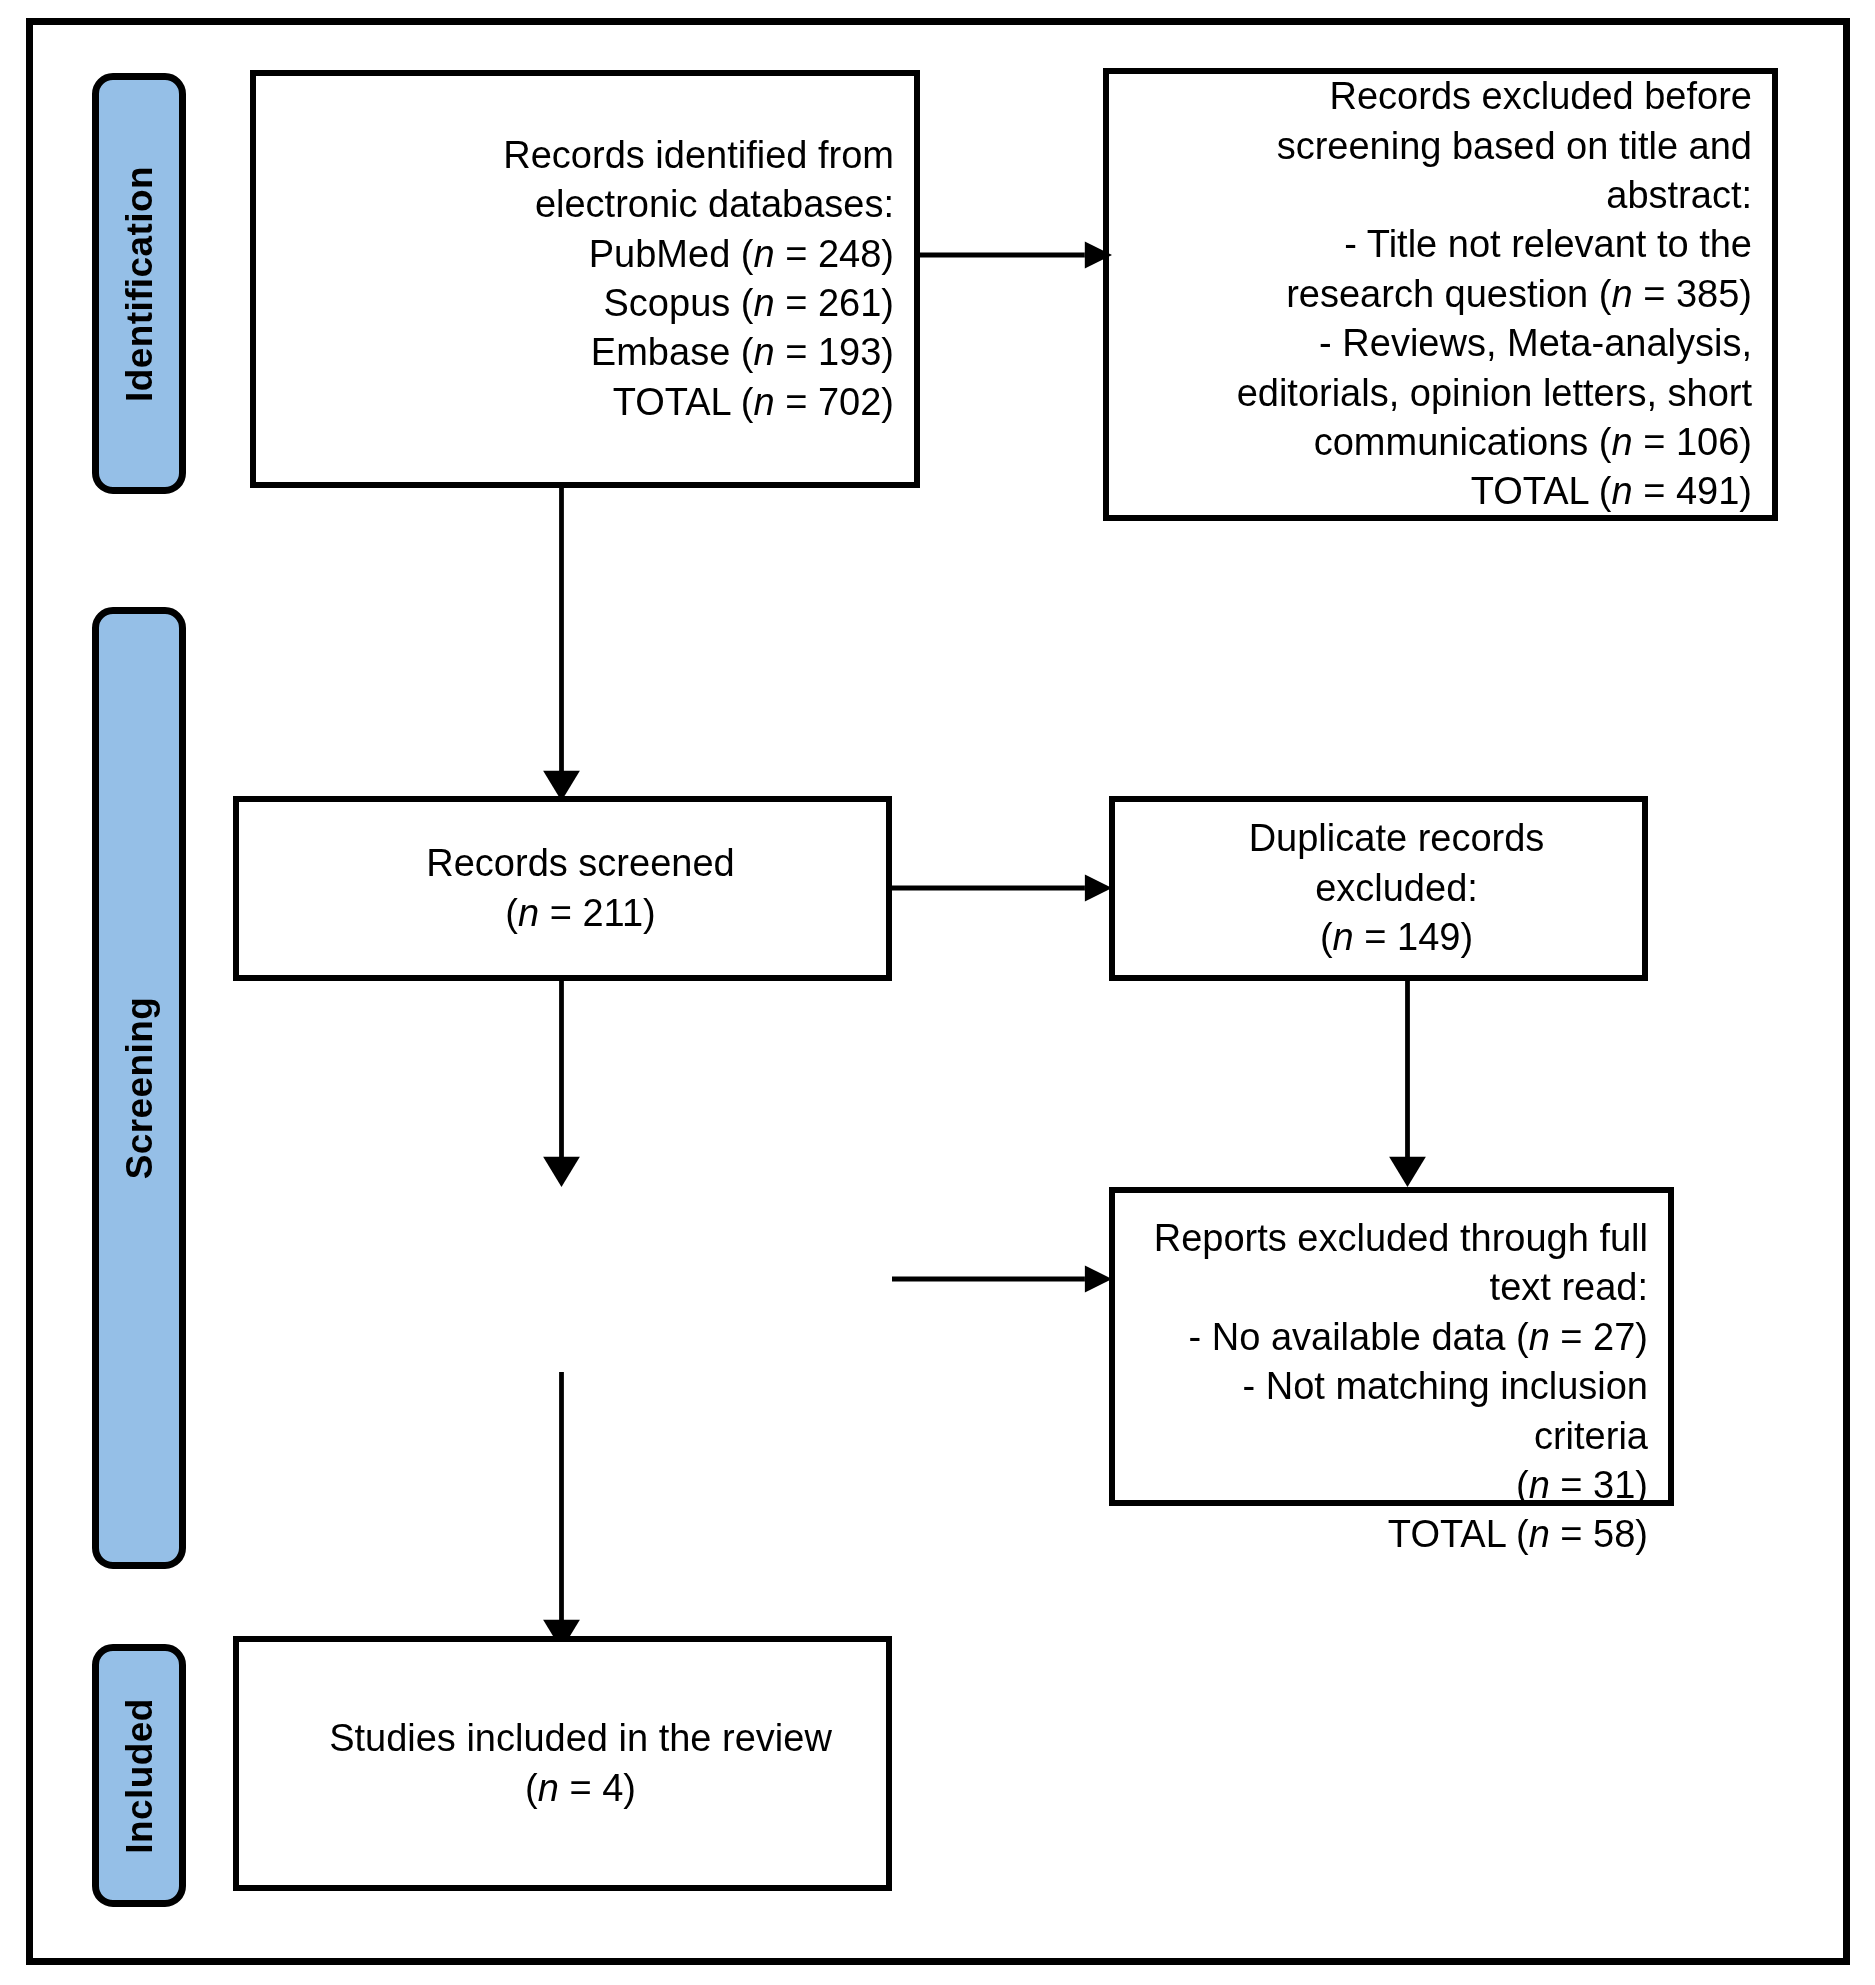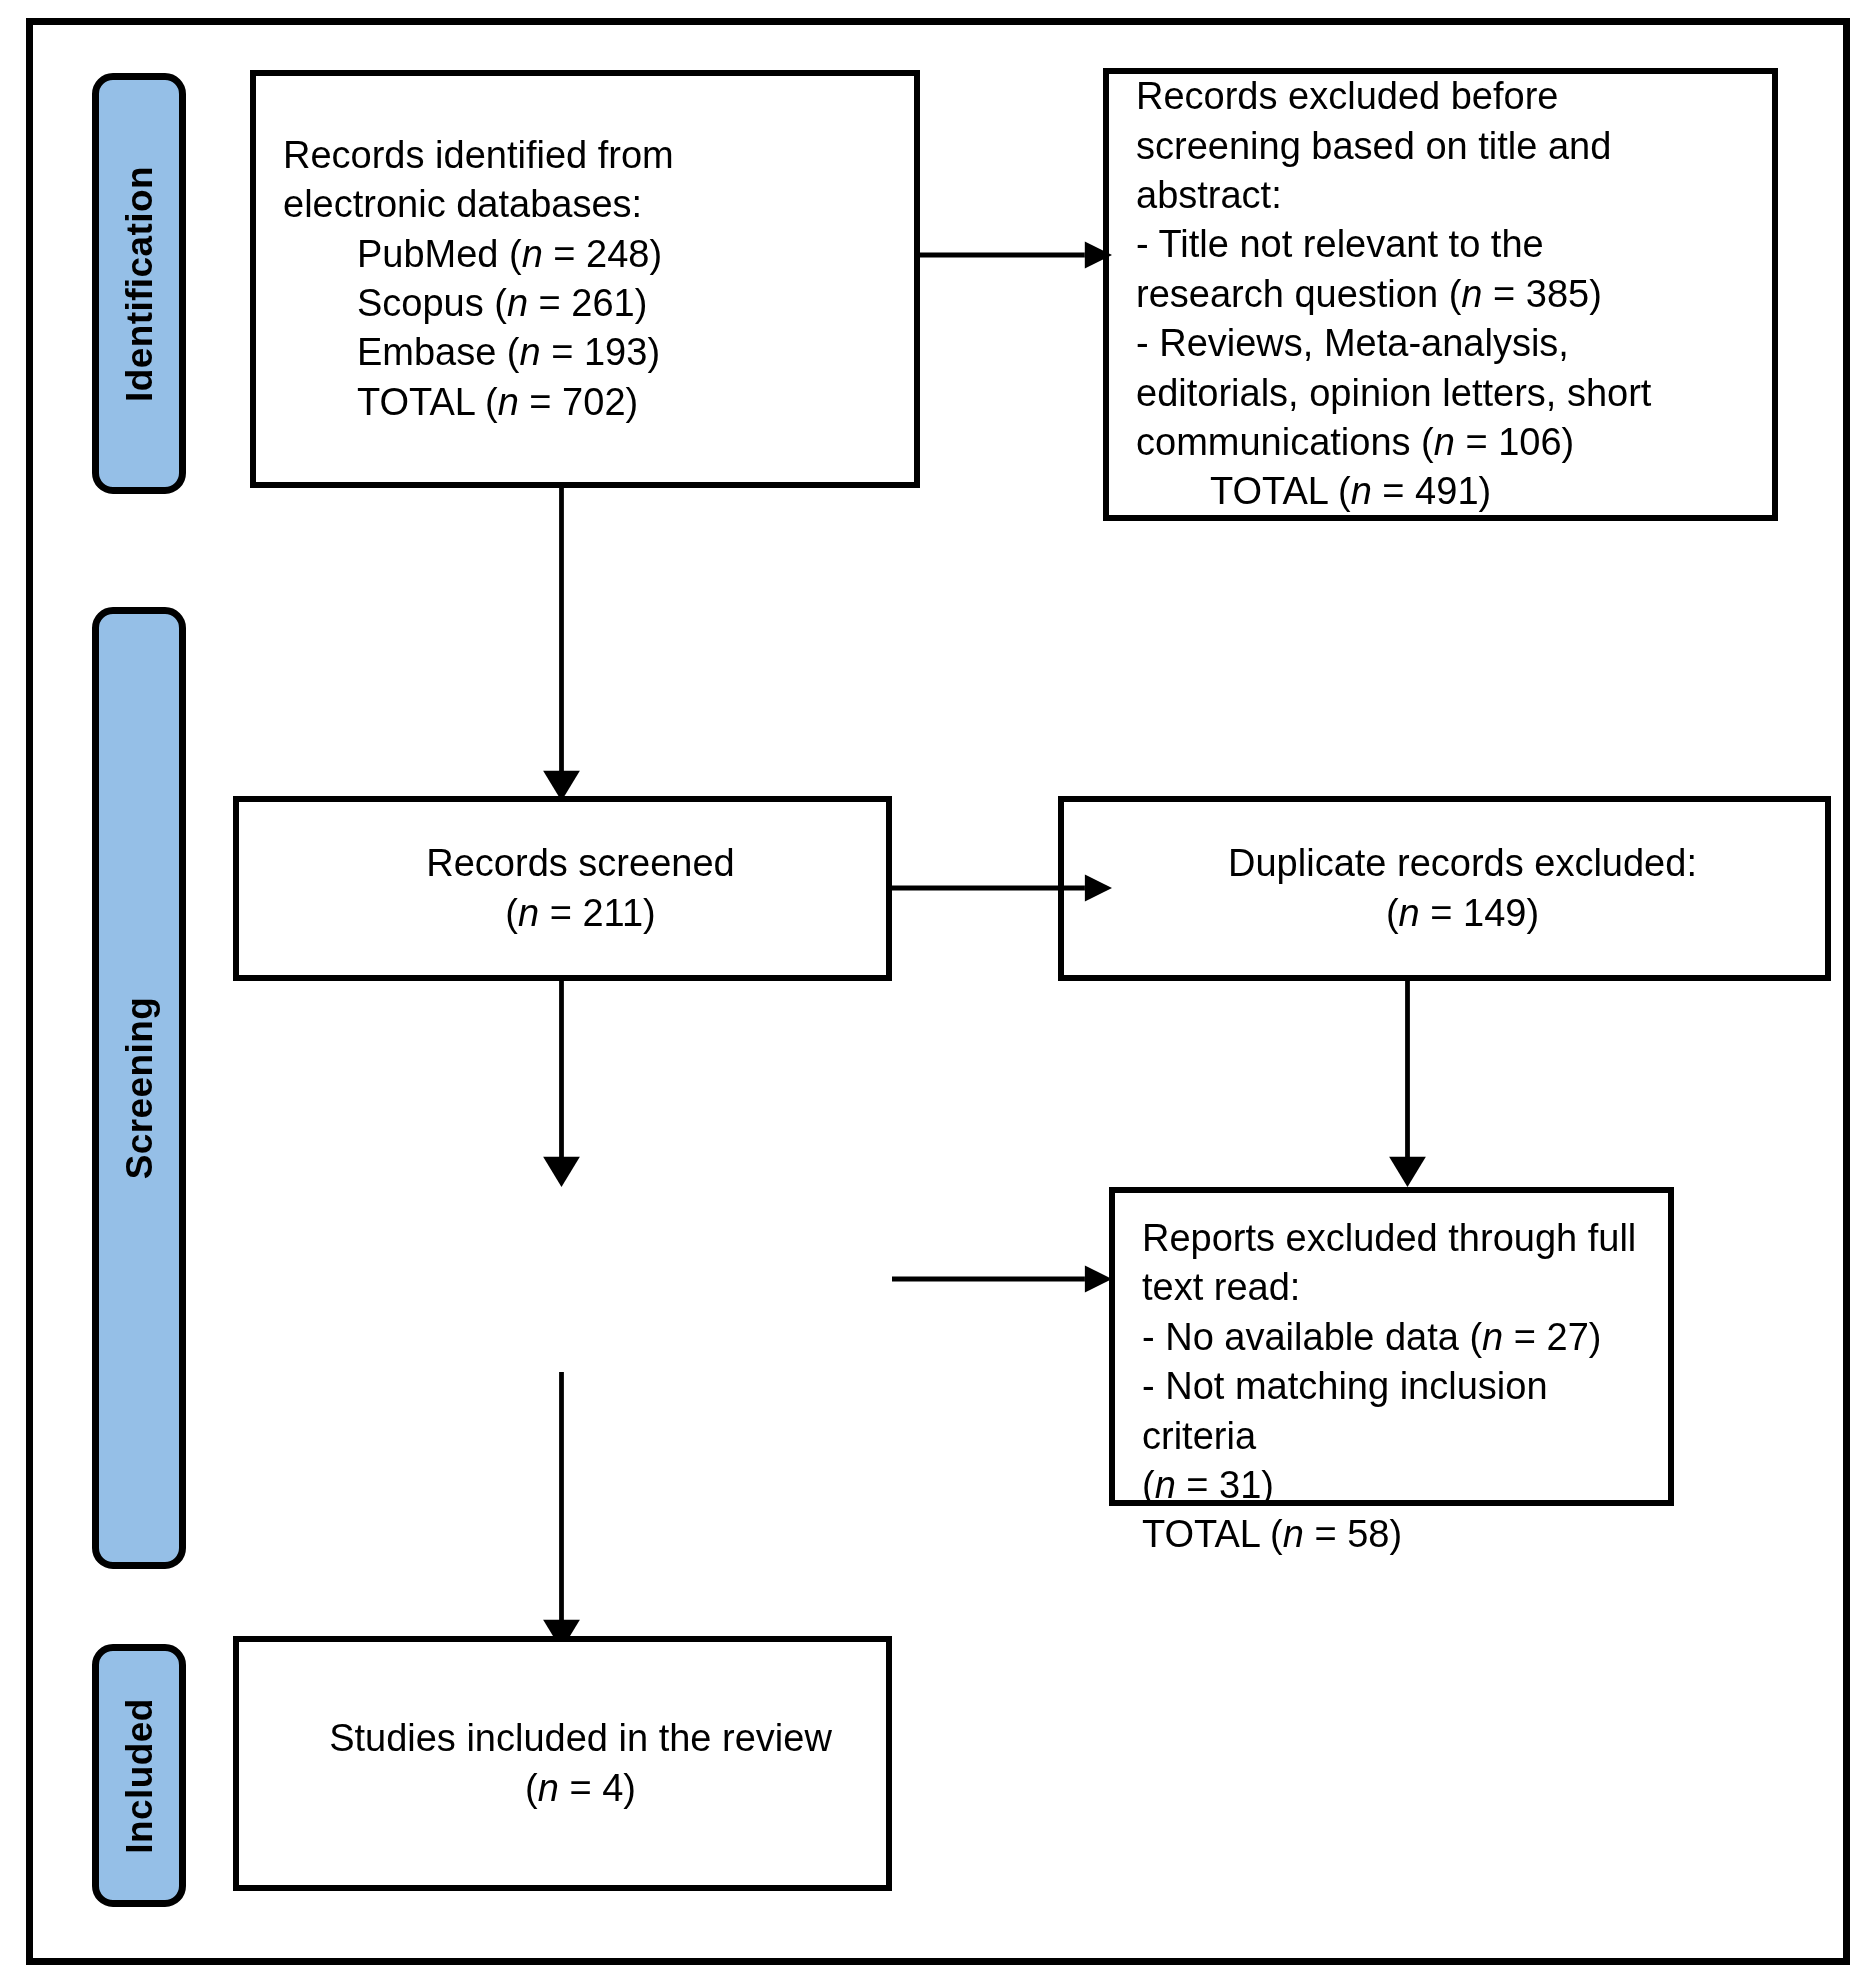--- a/index.html
+++ b/index.html
@@ -64,21 +64,21 @@
   .flow-box .box-text {
     width: 100%;
     font-size: 38px;
     line-height: 1.30;
     color: #000000;
     padding: 0 16px;
     box-sizing: border-box;
     white-space: pre-wrap;
   }
   .flow-box.center .box-text { text-align: center; margin-left: 36px; }
-  .flow-box.left   .box-text { text-align: left; padding-left: 27px; padding-right: 20px; }
+  .flow-box.left   .box-text { text-align: right; padding-left: 27px; padding-right: 20px; }
   .flow-box.top-align { align-items: flex-start; }
   .flow-box.top-align .box-text { padding-top: 21px; }
 
   em.nvar { font-style: italic; }
 
   
   .conn {
     position: absolute;
   }
   .conn svg { display: block; overflow: visible; }
@@ -135,21 +135,21 @@
       <line x1="33" y1="0" x2="33" y2="356" stroke="#000" stroke-width="6"></line>
       <polygon points="10,354 56,354 33,392" fill="#000"></polygon>
     </svg>
   </div>
 
   <div class="flow-box center" style="left:233px; top:796px; width:659px; height:185px;">
     <div class="box-text">Records screened
 (<em class="nvar">n</em> = 211)</div>
   </div>
 
-  <div class="flow-box center" style="left:1058px; top:796px; width:773px; height:185px;">
+  <div class="flow-box center" style="left:1109px; top:796px; width:539px; height:185px;">
     <div class="box-text">Duplicate records excluded:
 (<em class="nvar">n</em> = 149)</div>
   </div>
 
   <div class="conn" style="left:892px; top:872px; width:220px; height:32px;">
     <svg width="220" height="32" viewBox="0 0 276 40">
       <line x1="0" y1="20" x2="242" y2="20" stroke="#000" stroke-width="6"></line>
       <polygon points="242,3 276,20 242,37" fill="#000"></polygon>
     </svg>
   </div>

